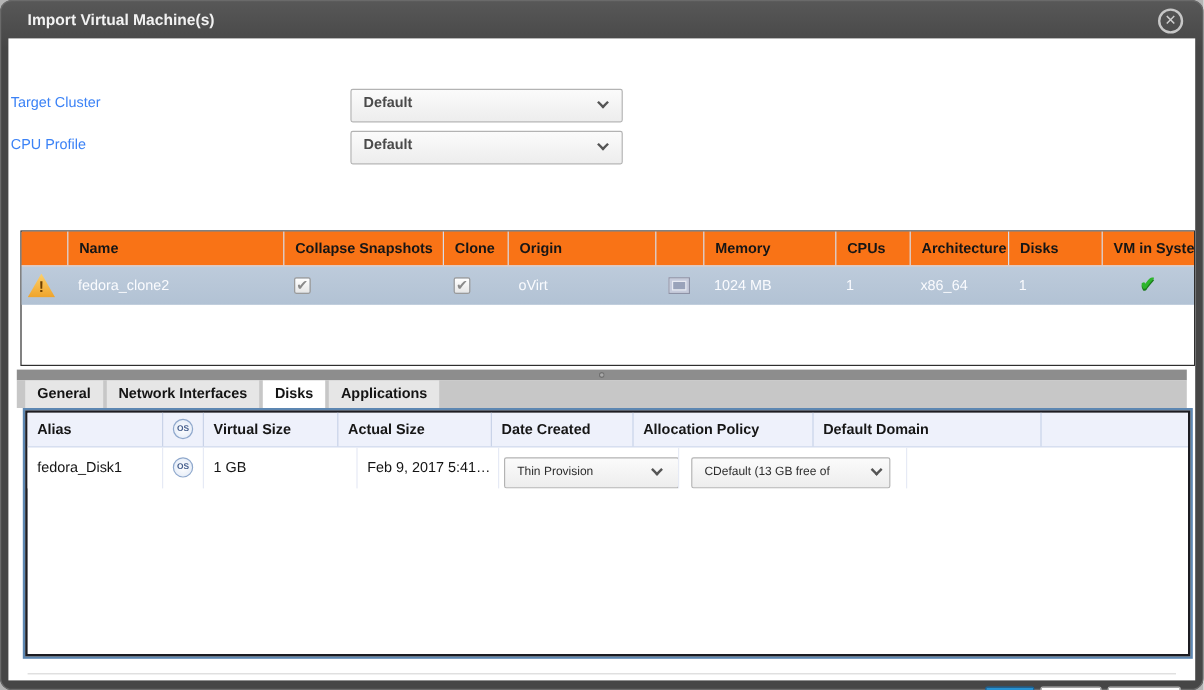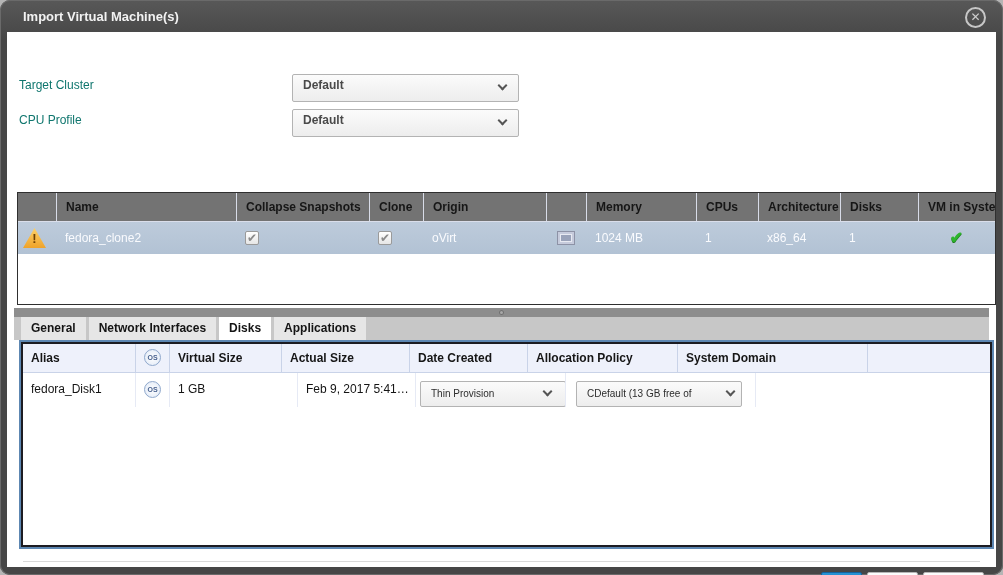--- a/index.html
+++ b/index.html
@@ -29,21 +29,21 @@
     width:21px; height:21px;
     border:2px solid #c7c7c7; border-radius:50%;
     color:#cfcfcf; font-size:12px; line-height:17px; text-align:center;
     cursor:pointer;
   }
   .dialog-content {
     position:absolute; left:7px; right:7px; top:32px; bottom:8px;
     background:#ffffff;
   }
   
-  .form-label { position:absolute; left:12px; color:#0f766e; }
+  .form-label { position:absolute; left:2px; color:#3b82f6; }
   .lbl-cluster { top:46px; }
   .lbl-cpu { top:81px; }
   .dropdown {
     position:absolute;
     height:28px;
     background:linear-gradient(#fbfbfb,#ededed);
     border:1px solid #b3b3b3; border-radius:2px;
     color:#4a4a4a;
     line-height:21px; padding-left:10px;
     cursor:pointer; white-space:nowrap; overflow:hidden;
@@ -55,21 +55,21 @@
     position:absolute; right:12px; top:50%;
     width:7px; height:7px; margin-top:-6px;
     border-right:2px solid #555; border-bottom:2px solid #555;
     transform:rotate(45deg);
   }
   
   .vm-table {
     position:absolute; left:10px; top:160px; width:979px; height:113px;
     border:1px solid #2f2f2f; background:#fff;
   }
-  .vm-head { display:flex; height:29px; background:#737373; border-bottom:1px solid #dadeea; }
+  .vm-head { display:flex; height:29px; background:#f97316; border-bottom:1px solid #dadeea; }
   .vm-head .cell {
     font-weight:bold; color:#161616; line-height:28px;
     padding-left:9px; border-left:1px solid #d8dce8;
     overflow:hidden; white-space:nowrap;
   }
   .vm-head .cell:first-child { border-left:none; }
   .vm-row {
     display:flex; height:32px;
     background:linear-gradient(#bdcbdb,#b2c2d4);
     color:#fafbfe; cursor:pointer;
@@ -253,21 +253,21 @@
     <div class="disk-panel">
       <div class="dk-head">
         <div class="cell d0">Alias</div>
         <div class="cell d1">
           <span class="os-badge" style="margin-top:5px">OS</span>
         </div>
         <div class="cell d2">Virtual Size</div>
         <div class="cell d3">Actual Size</div>
         <div class="cell d4">Date Created</div>
         <div class="cell d5">Allocation Policy</div>
-        <div class="cell d6">System Domain</div>
+        <div class="cell d6">Default Domain</div>
         <div class="cell d7"></div>
       </div>
       <div class="dk-row">
         <div class="cell d0">fedora_Disk1</div>
         <div class="cell d1">
           <span class="os-badge">OS</span>
         </div>
         <div class="cell d3">1 GB</div>
         <div class="cell d4">Feb 9, 2017 5:41…</div>
         <div class="cell d5" style="padding-left:0">

